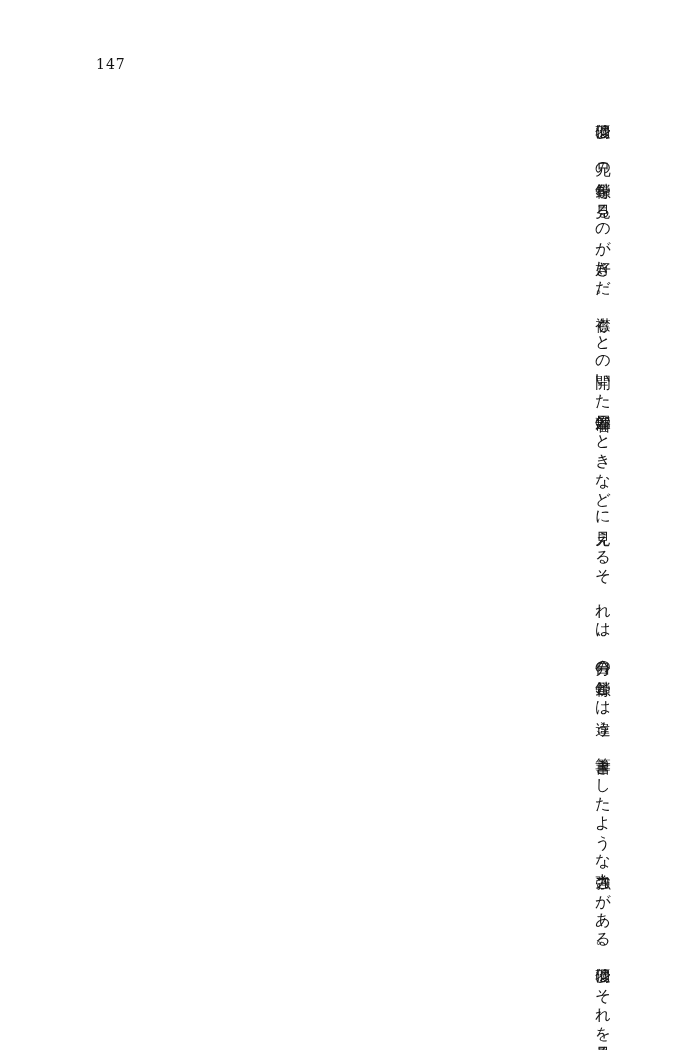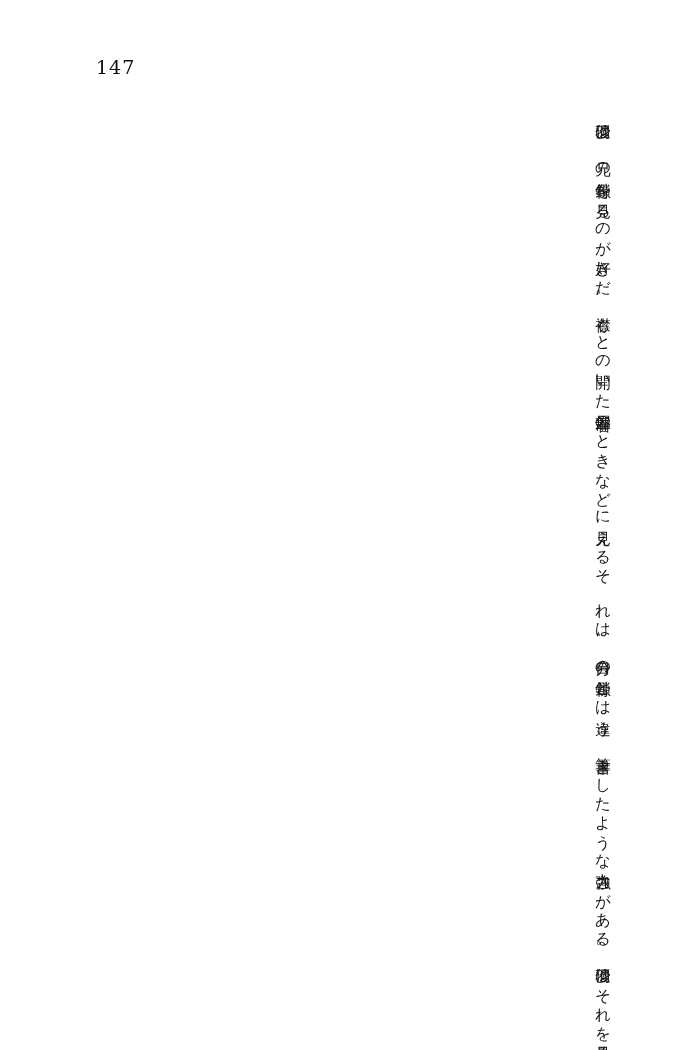--- a/index.html
+++ b/index.html
@@ -20,21 +20,21 @@
     left: 0;
     top: 0;
     width: 690px;
     height: 1050px;
     background: #ffffff;
   }
   .page-number {
     position: absolute;
     left: 96px;
     top: 56px;
-    font-size: 19px;
+    font-size: 14px;
     letter-spacing: 1px;
     color: #111;
     font-family: "DejaVu Serif", "Liberation Serif", serif;
   }
   .text-body {
     position: absolute;
     right: 72px;
     top: 112px;
     height: 840px;
     width: 540px;

